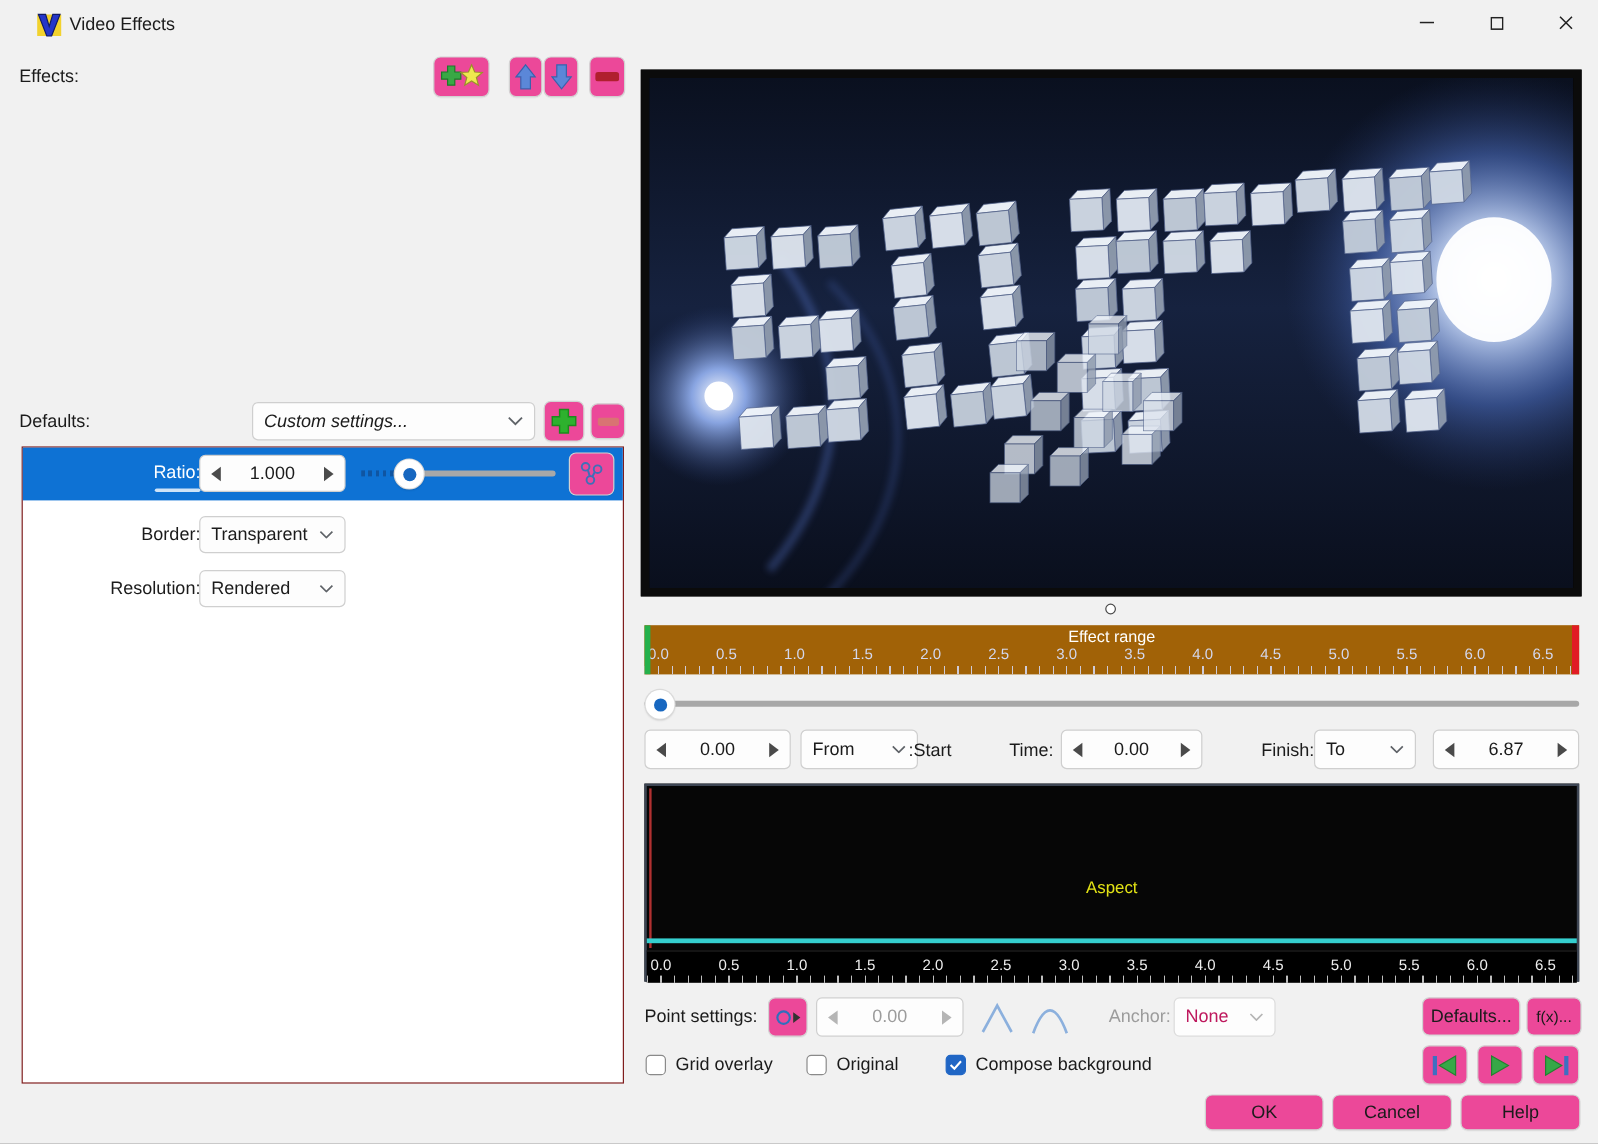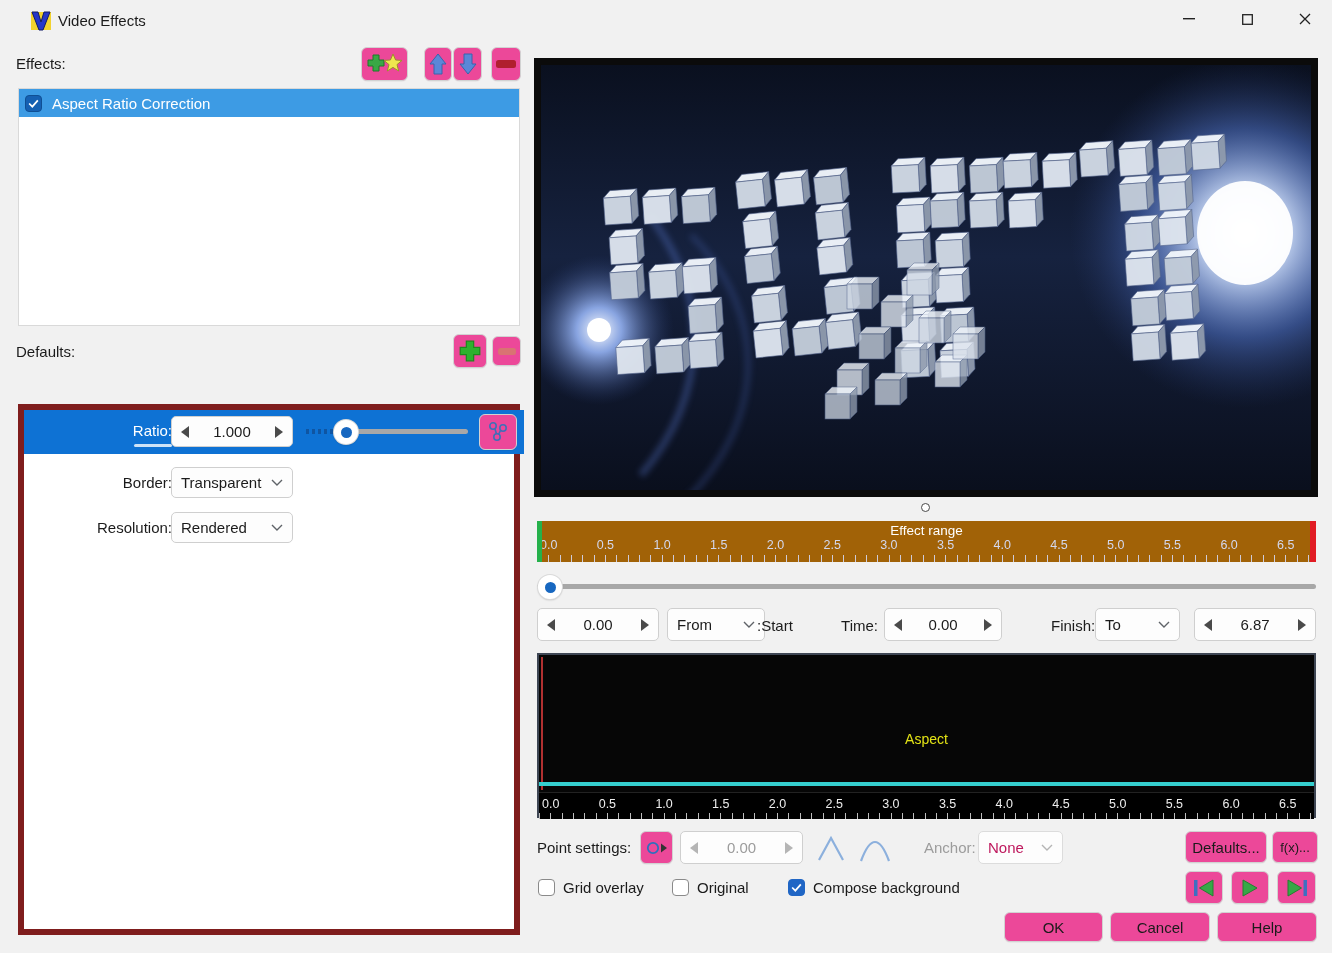--- a/index.html
+++ b/index.html
@@ -32,21 +32,21 @@
   .spinner{background:#fdfdfd;border:1px solid #cfcfcf;border-radius:5px;box-sizing:border-box;
            display:flex;align-items:center;justify-content:space-between;padding:0 9px;}
   .spinner .val{flex:1;text-align:center;}
   .spinner.disabled .val{color:#9c9c9c;}
   .tri-l{width:0;height:0;border-style:solid;border-width:6px 8px 6px 0;border-color:transparent #4a4a4a transparent transparent;}
   .tri-r{width:0;height:0;border-style:solid;border-width:6px 0 6px 8px;border-color:transparent transparent transparent #4a4a4a;}
   .disabled .tri-l{border-right-color:#b5b5b5;}
   .disabled .tri-r{border-left-color:#b5b5b5;}
   .chev{flex:0 0 auto;}
   
-  #settings-box{left:18px;top:372px;width:502px;height:531px;background:#fff;border:6px solid #7f1d1d;box-sizing:border-box;margin-top:32px;}
+  #settings-box{left:18px;top:372px;width:502px;height:531px;background:#fff;border:1px solid #7f1d1d;box-sizing:border-box;}
   #ratio-row{left:0;top:0;width:500px;height:44px;background:#0e72d4;}
   .row-label{width:157px;text-align:right;padding-right:9px;box-sizing:border-box;}
   
   .track{background:#a8a8a8;border-radius:3px;}
   .thumb{width:24px;height:24px;border-radius:50%;background:#fff;box-shadow:0 0 0 1px #dadada,0 1px 2px rgba(0,0,0,.25);
          display:flex;align-items:center;justify-content:center;}
   .thumb i{width:11px;height:11px;border-radius:50%;background:#1767c0;}
   
   #preview{left:534px;top:58px;width:784px;height:439px;background:#000;border:7px solid #0b0b0b;box-sizing:border-box;}
   
@@ -111,32 +111,28 @@
     <svg width="18" height="22" viewBox="0 0 18 22">
       <path d="M9 21 L1 11 H5 V1 H13 V11 H17 Z" fill="#5b87d8" stroke="#3a62ac" stroke-width="1"></path>
     </svg>
   </div>
   <div class="abs btn" style="left:491px;top:47px;width:30px;height:34px">
     <svg width="20" height="8" viewBox="0 0 20 8">
         <rect width="20" height="8" rx="2.5" fill="#b01f2e"></rect>
       </svg>
   </div>
 
-  <div class="abs" id="effects-list">
-      <div class="fx-row selected">
-        <div class="cb dark checked">
-          <svg width="11" height="9" viewBox="0 0 14 11">
-            <path d="M1.5 5.5 L5.5 9.5 L12.5 1.5" fill="none" stroke="#fff" stroke-width="2.2"></path>
-          </svg>
-        </div>
-        <span class="lbl">Aspect Ratio Correction</span>
-      </div>
-    </div>
 
   <div class="abs lbl" style="left:16px;top:343px">Defaults:</div>
+  <div class="abs dropdown" style="left:210px;top:335px;width:236px;height:32px">
+    <span style="font-style:italic">Custom settings...</span>
+    <svg class="chev" width="13" height="8" viewBox="0 0 13 8">
+        <polyline points="1,1 6.5,6.5 12,1" fill="none" stroke="#5f6368" stroke-width="1.5"></polyline>
+      </svg>
+  </div>
   <div class="abs btn" style="left:453px;top:334px;width:34px;height:34px">
     <svg width="22" height="22" viewBox="0 0 18 18">
         <path d="M6 1 h6 v5 h5 v6 h-5 v5 H6 v-5 H1 V6 h5 z" fill="#2eb12e" stroke="#1d8a1d" stroke-width="1"></path>
       </svg>
   </div>
   <div class="abs btn" style="left:492px;top:336px;width:29px;height:30px">
     <svg width="18" height="7" viewBox="0 0 18 7">
         <rect width="18" height="7" rx="2.5" fill="#d97373"></rect>
       </svg>
   </div>

